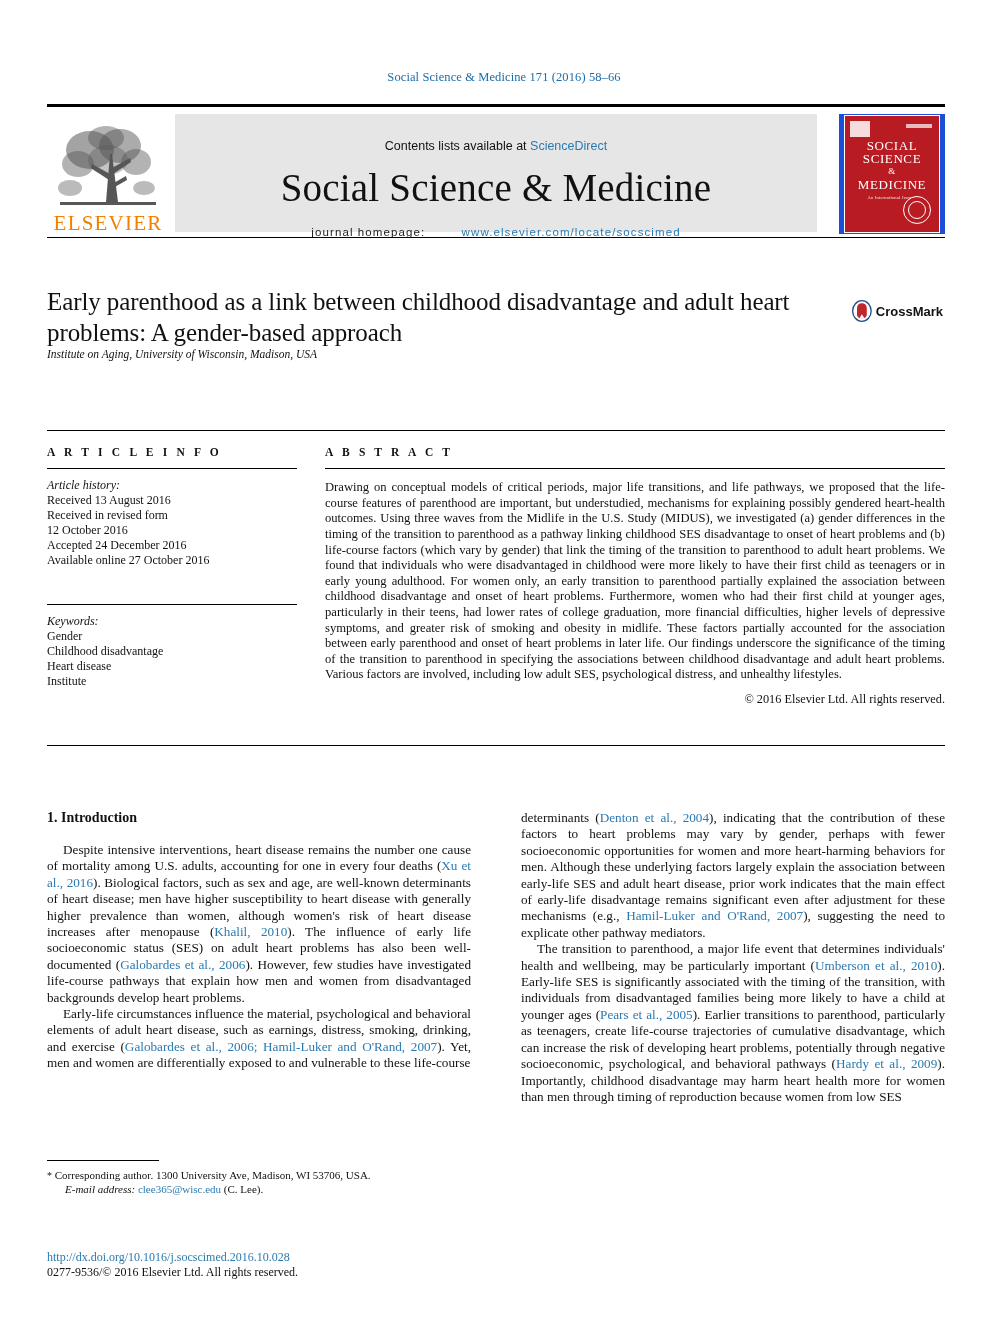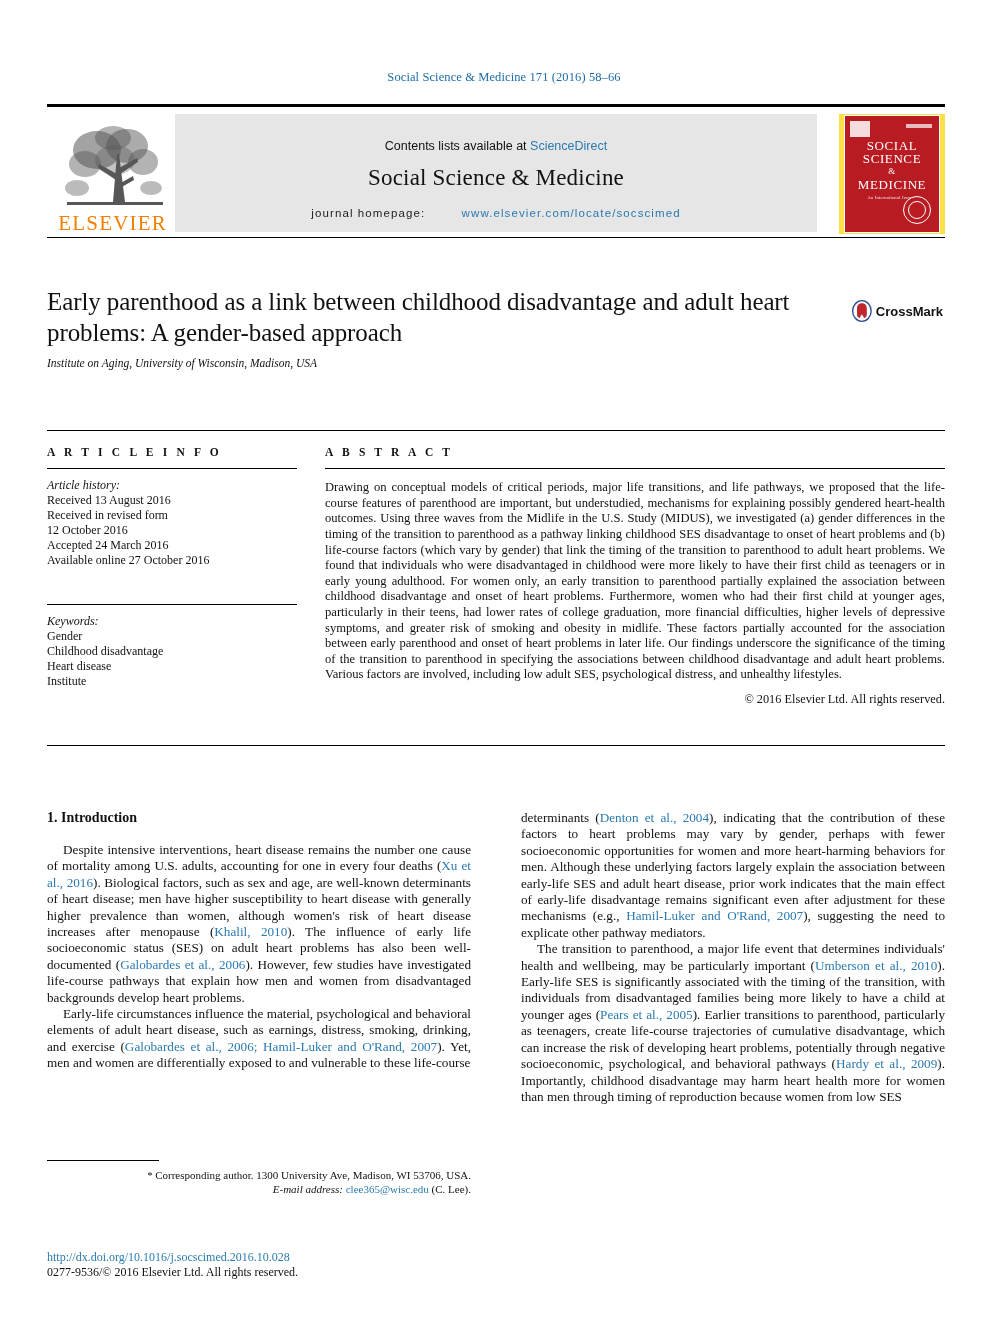--- a/index.html
+++ b/index.html
@@ -54,21 +54,21 @@
     height: 1.5px;
     background: #000;
   }
   .elsevier-block {
     position: absolute;
     left: 2px; top: 10px;
     width: 118px;
     height: 120px;
     display: flex;
     flex-direction: column;
-    align-items: flex-end;
+    align-items: center;
     justify-content: flex-end;
   }
   .elsevier-tree {
     width: 104px;
     height: 88px;
     opacity: .85;
   }
   .elsevier-word {
     font-family: "Liberation Serif", serif;
     font-size: 21px;
@@ -93,42 +93,42 @@
   .contents-line {
     font-family: "Liberation Sans", sans-serif;
     font-size: 12.5px;
     color: #111;
   }
   .contents-line .sd {
     color: #2a7ab0;
   }
   .journal-name {
     font-family: "Liberation Serif", serif;
-    font-size: 23px;
+    font-size: 39px;
     margin-top: 12px;
     letter-spacing: .2px;
     color: #111;
   }
   .homepage-line {
     font-family: "Liberation Sans", sans-serif;
     font-size: 11.5px;
     letter-spacing: 1.1px;
     margin-top: 16px;
     color: #222;
   }
   .homepage-line .url {
     color: #2a7ab0;
     margin-left: 32px;
   }
   .cover-thumb {
     position: absolute;
     right: 0px; top: 10px;
     width: 106px;
     height: 120px;
-    background: #fde047;
+    background: #1d4ed8;
     display: flex;
     align-items: center;
     justify-content: center;
   }
   .cover-inner {
     width: 96px;
     height: 118px;
     background: #b81c22;
     position: relative;
     box-shadow: 0 0 0 1px #ffffff inset;
@@ -205,21 +205,20 @@
   }
   .authors sup {
     font-size: 11px;
     color: #2a7ab0;
     vertical-align: super;
   }
   .affiliation {
     font-family: "Liberation Serif", serif;
     font-style: italic;
     font-size: 11.5px;
-    margin-top: 9px;
     color: #111;
   }
   .crossmark {
     position: absolute;
     right: 2px; top: 2px;
     width: 92px;
     height: 46px;
     display: flex;
     align-items: center;
   }
@@ -351,21 +350,20 @@
     background: #000;
     margin-bottom: 8px;
   }
   .fn-line {
     font-family: "Liberation Serif", serif;
     font-size: 11px;
     line-height: 13.5px;
     color: #111;
     padding-left: 12px;
     text-indent: -12px;
-    text-align: right;
   }
   .fn-line .star { font-size: 10px; }
   .fn-line em { font-style: italic; }
 
   .doi-block {
     position: absolute;
     left: 47px; top: 1250px;
     width: 424px;
   }
   .doi-line {
@@ -459,21 +457,21 @@
   <div class="info-abstract">
     <div class="ia-rule-top"></div>
 
     <div class="col-info">
       <div class="sec-head">A R T I C L E    I N F O</div>
       <div class="thin-rule"></div>
       <div class="info-sub">Article history:</div>
       <div class="info-line">Received 13 August 2016</div>
       <div class="info-line">Received in revised form</div>
       <div class="info-line">12 October 2016</div>
-      <div class="info-line">Accepted 24 March 2016</div>
+      <div class="info-line">Accepted 24 December 2016</div>
       <div class="info-line">Available online 27 October 2016</div>
       <div class="info-gap"></div>
       <div class="thin-rule"></div>
       <div class="info-sub">Keywords:</div>
       <div class="info-line">Gender</div>
       <div class="info-line">Childhood disadvantage</div>
       <div class="info-line">Heart disease</div>
       <div class="info-line">Institute</div>
     </div>
 

